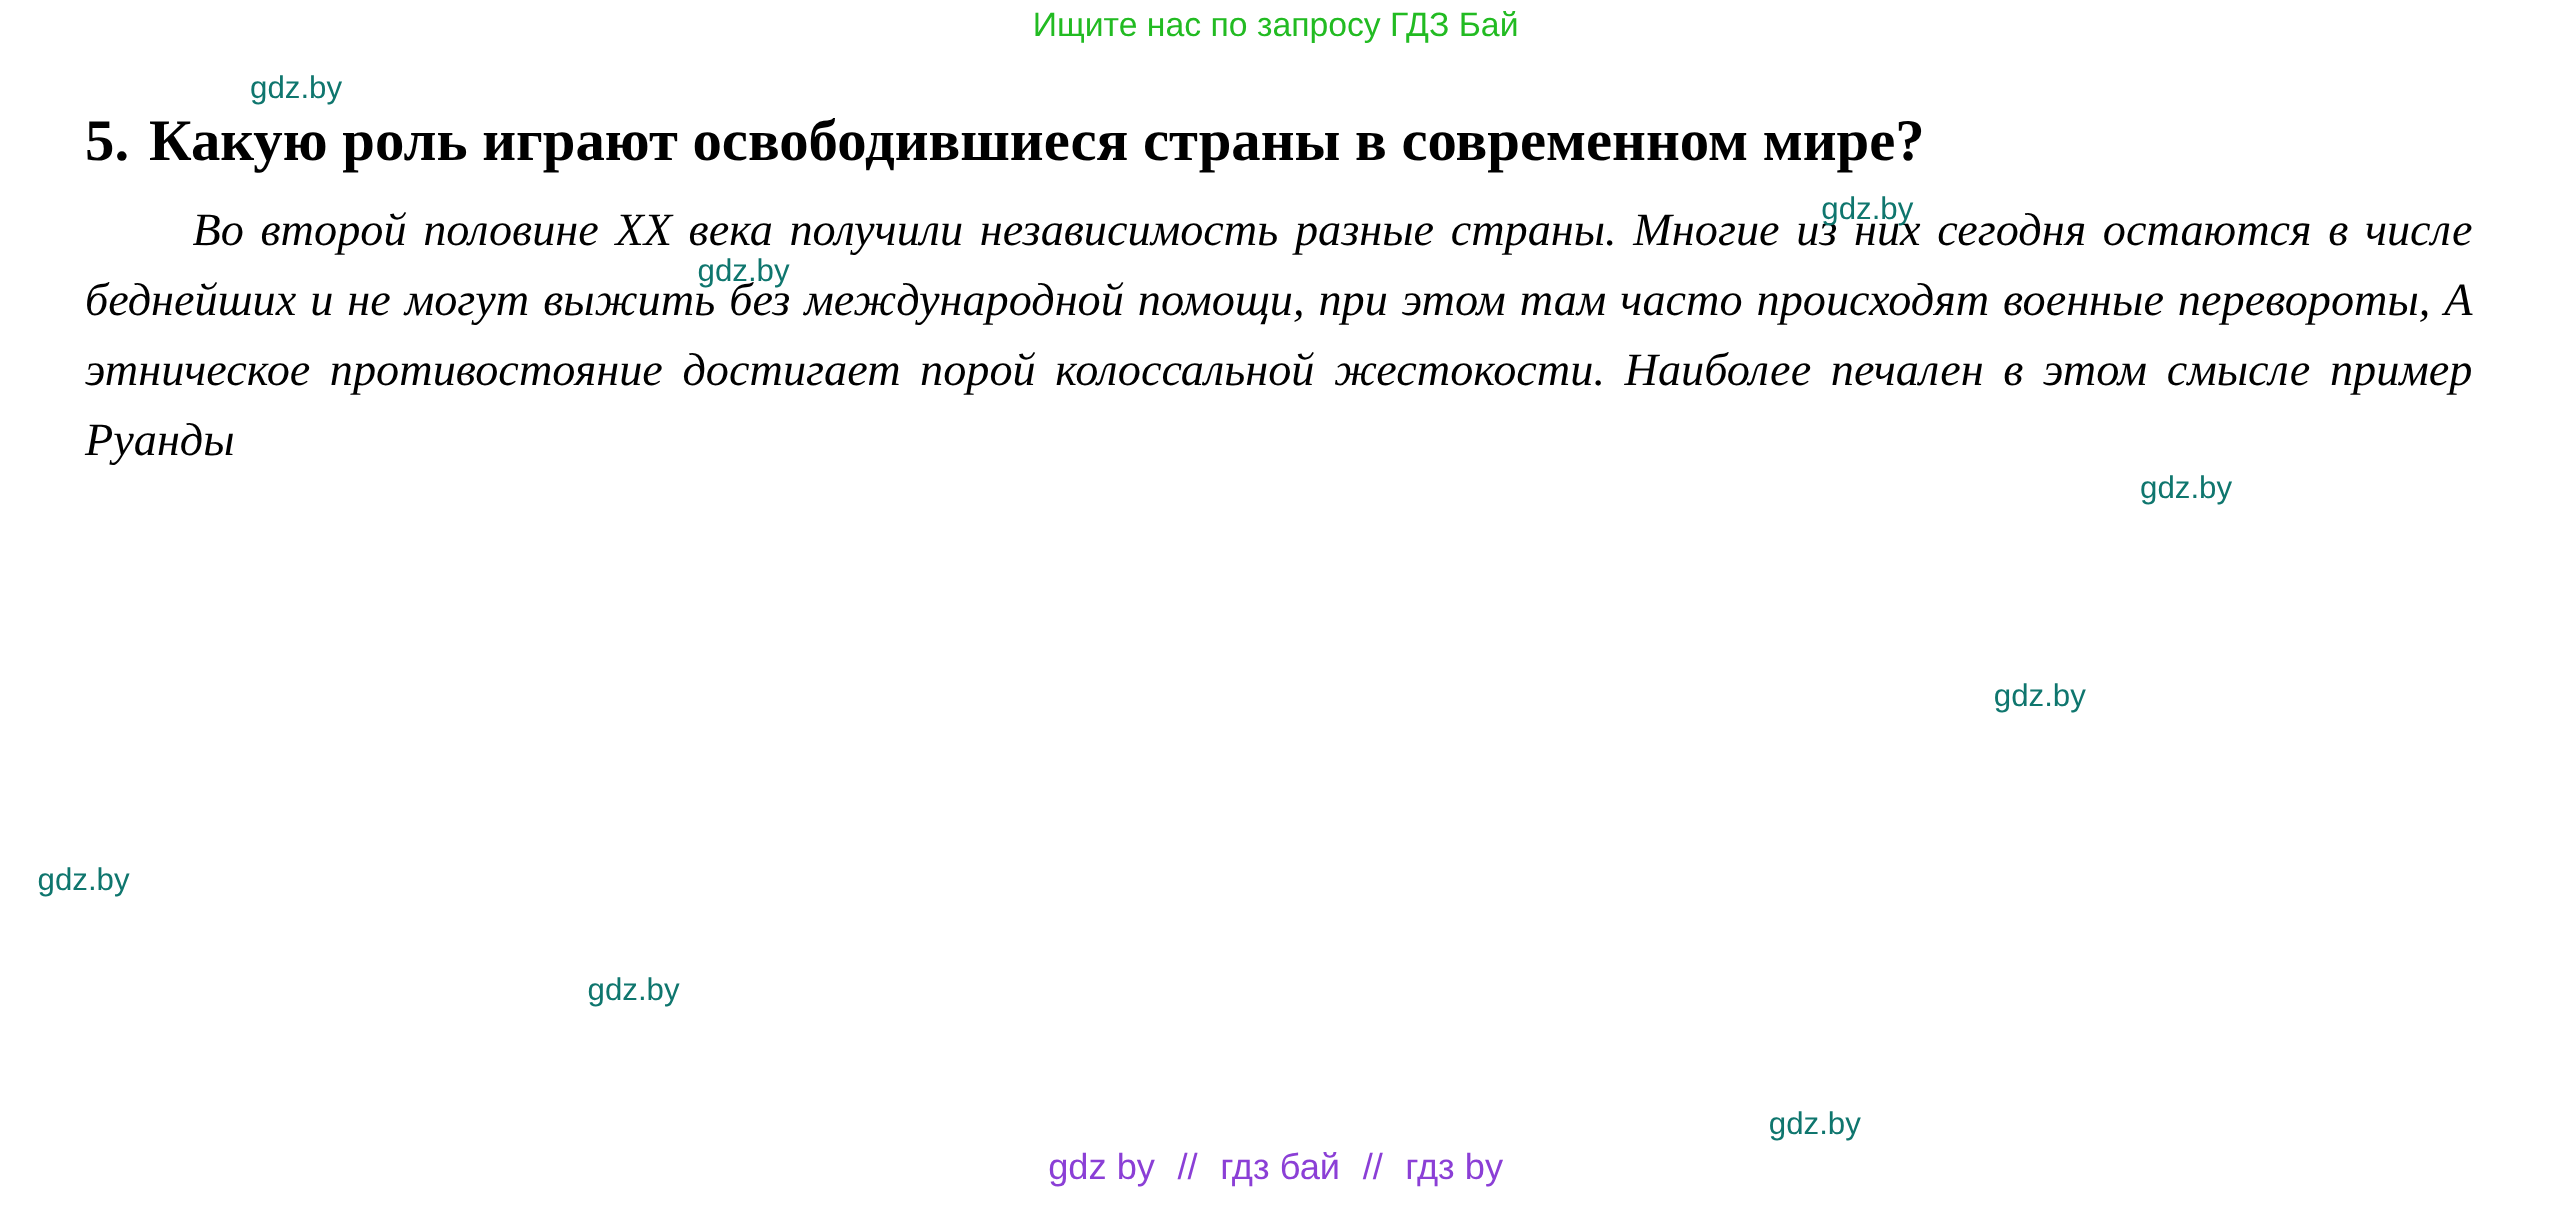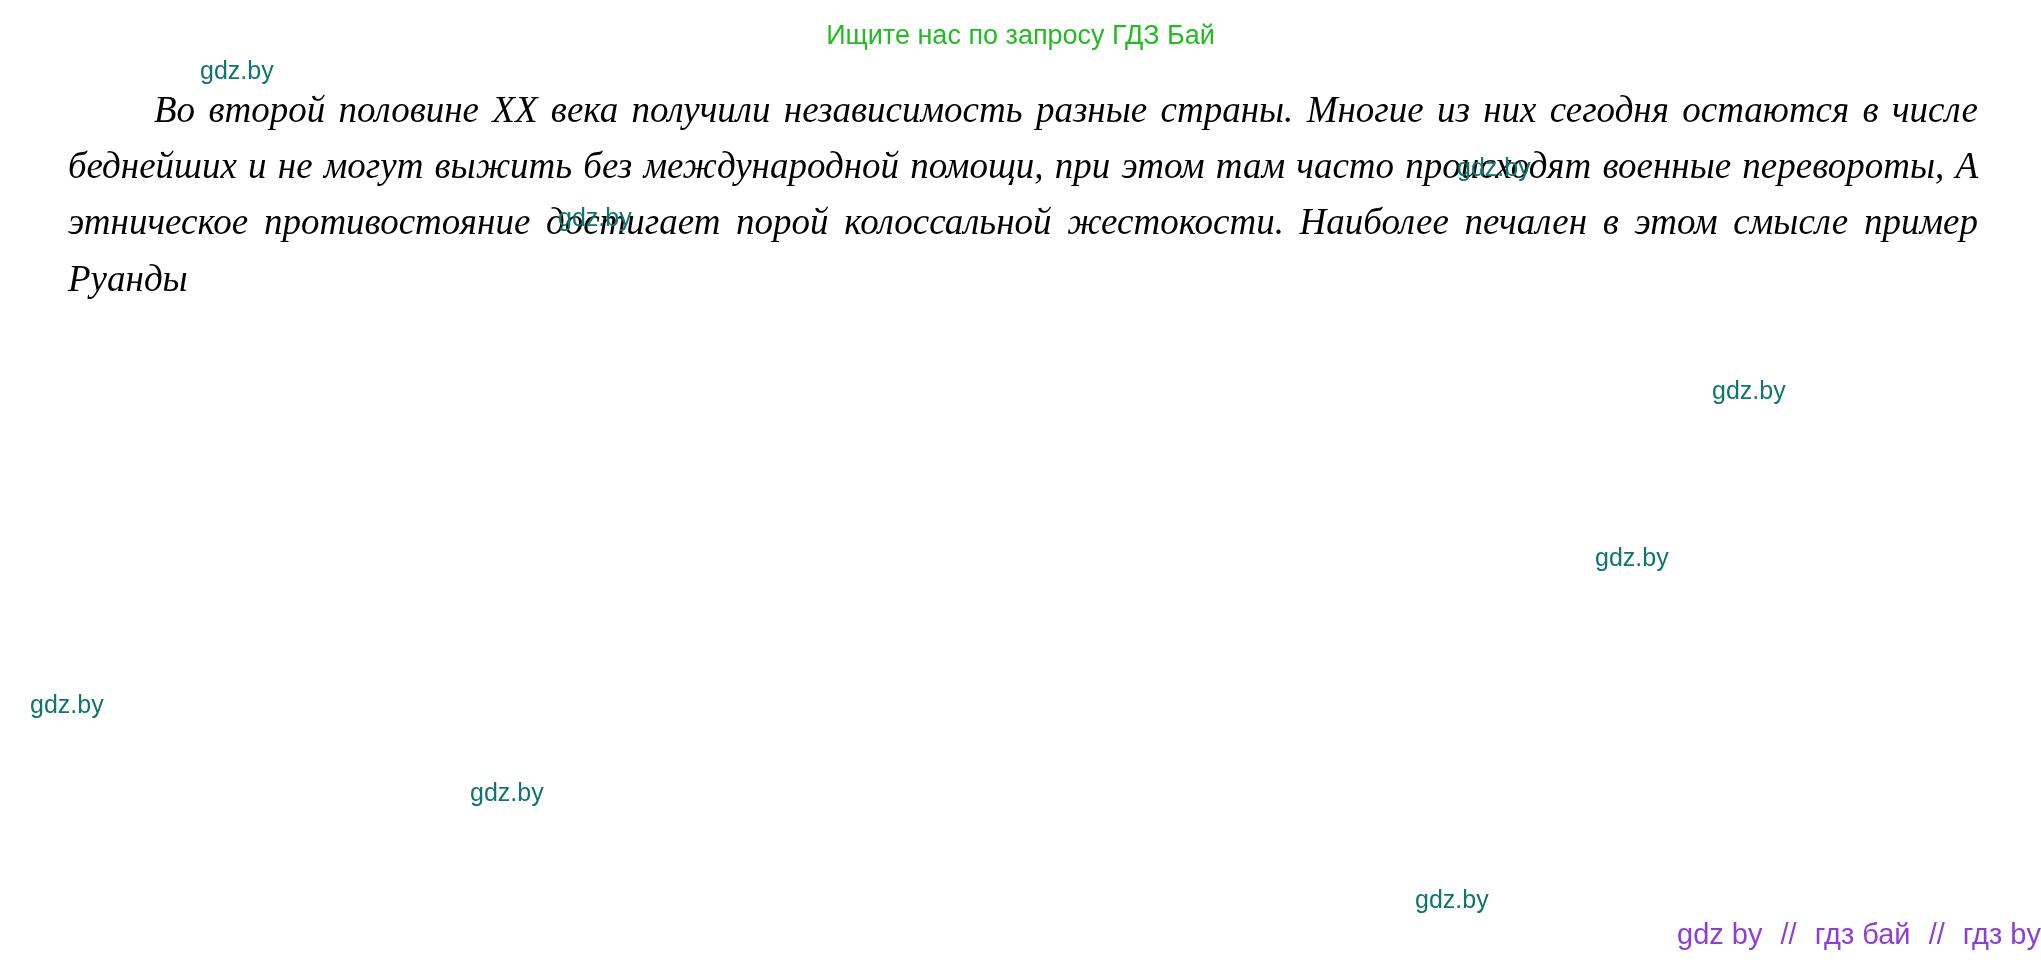--- a/index.html
+++ b/index.html
@@ -18,21 +18,21 @@
 
   .top-banner {
     position: absolute;
     top: 0;
     left: 0;
     width: 100%;
     text-align: center;
     font-family: "Liberation Sans", sans-serif;
     font-size: 27px;
     color: #22bb22;
-    padding-top: 20px;
+    padding-top: 5px;
     white-space: nowrap;
   }
 
   .page {
     position: absolute;
     left: 0;
     top: 0;
     width: 2041px;
     height: 965px;
   }
@@ -85,40 +85,43 @@
   .wm-5 { left: 1595px; top: 543px; }
   .wm-6 { left: 30px;  top: 690px; }
   .wm-7 { left: 470px; top: 778px; }
   .wm-8 { left: 1415px; top: 885px; }
 
   .footer {
     position: absolute;
     left: 0;
     bottom: 14px;
     width: 100%;
-    text-align: right;
+    text-align: center;
     font-family: "Liberation Sans", sans-serif;
     font-size: 29px;
     color: #8b3fd6;
     white-space: nowrap;
     margin-top: 10px;
   }
   .footer .sep {
     color: #8b3fd6;
     margin: 0 10px;
   }
 </style>
 </head>
 <body>
 
 <div class="top-banner">Ищите нас по запросу ГДЗ Бай</div>
 
 <div class="page">
 
   <div class="content">
+    <p class="question">
+      <span class="num">5.</span><span>Какую роль играют освободившиеся страны в современном мире?</span>
+    </p>
     <p class="para">Во второй половине XX века получили независимость разные страны. Многие из них сегодня остаются в числе беднейших и не могут выжить без международной помощи, при этом там часто происходят военные перевороты, А этническое противостояние достигает порой колоссальной жестокости. Наиболее печален в этом смысле пример Руанды</p>
   </div>
 
   <span class="wm wm-1">gdz.by</span>
   <span class="wm wm-2">gdz.by</span>
   <span class="wm wm-3">gdz.by</span>
   <span class="wm wm-4">gdz.by</span>
   <span class="wm wm-5">gdz.by</span>
   <span class="wm wm-6">gdz.by</span>
   <span class="wm wm-7">gdz.by</span>

